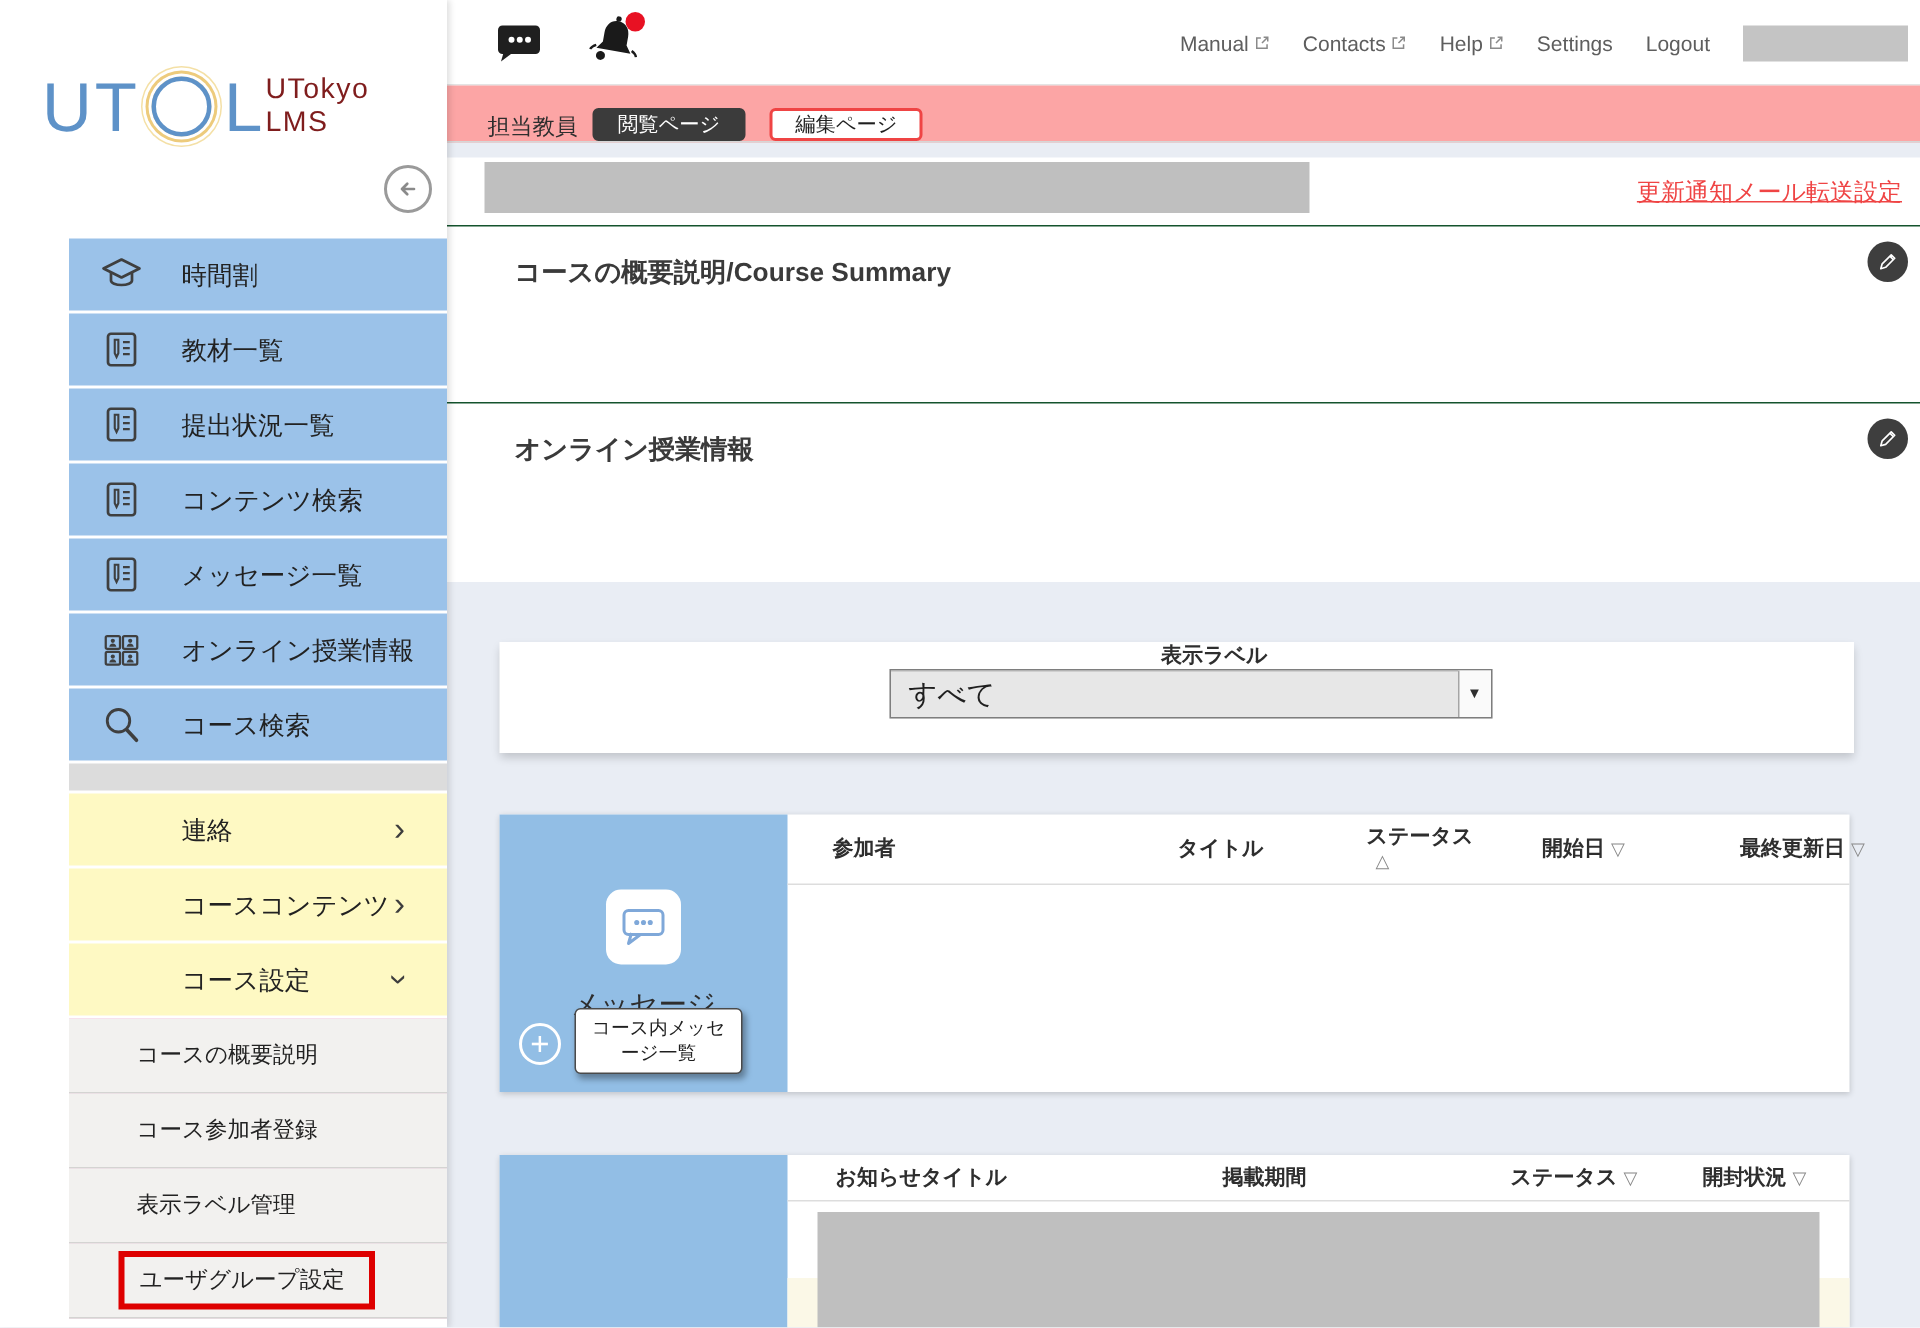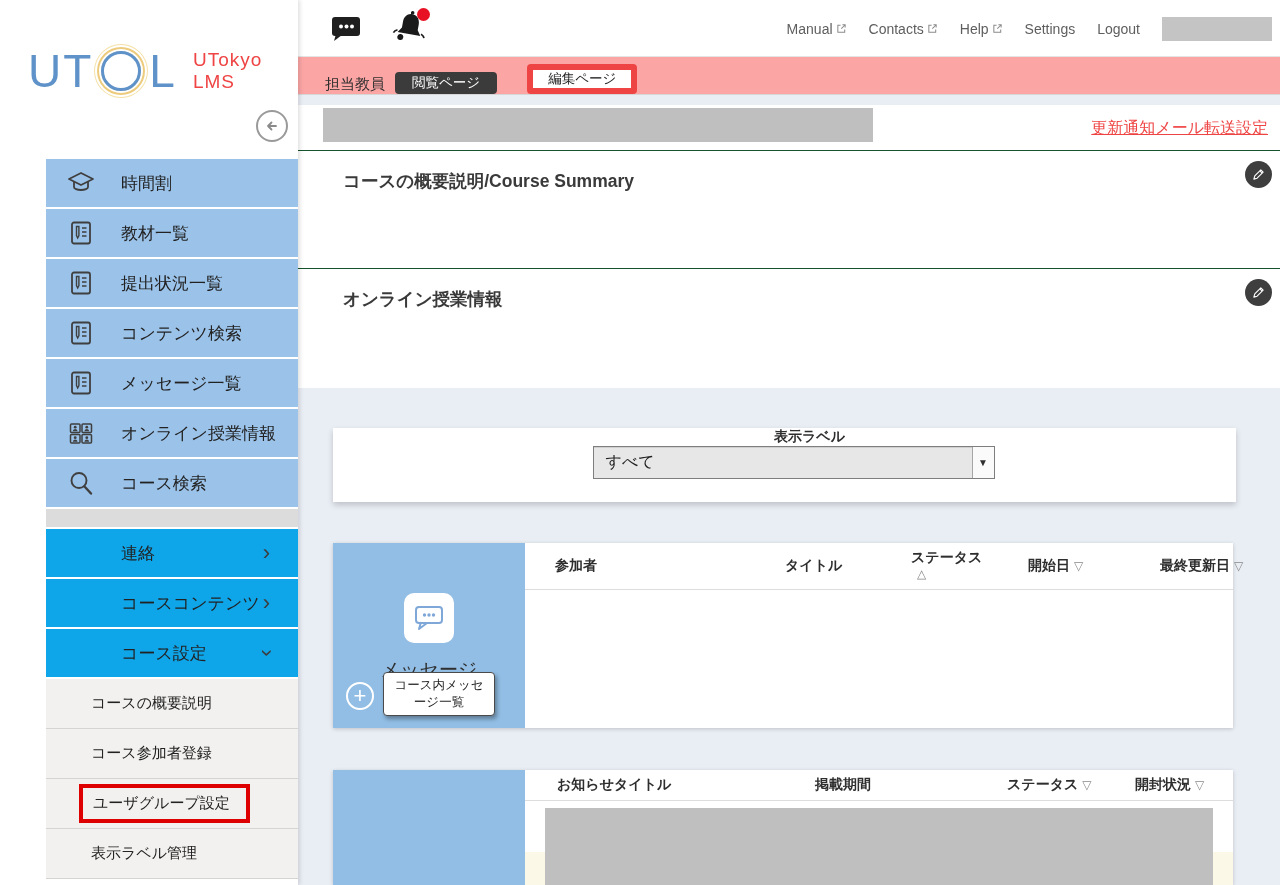--- a/index.html
+++ b/index.html
@@ -8,29 +8,29 @@
   .screen { position:relative; width:1280px; height:885px; background:#E9EDF4; overflow:hidden; }
 
   
   .sidebar { position:absolute; left:0; top:0; width:298px; height:885px; background:#fff; z-index:5; box-shadow:2px 0 4px rgba(0,0,0,.12); }
   .logo-area { position:relative; height:158px; background:#fff; }
   .logo-row { position:absolute; left:28px; top:48px; display:flex; align-items:center; }
   .logo-letter { font-size:46px; font-weight:400; color:#5E92C8; letter-spacing:2px; line-height:1; }
   .logo-o { width:40px; height:40px; border:3px solid #5E92C8; border-radius:50%;
             box-shadow:0 0 0 2px #fff, 0 0 0 4px #EDCB7C, 0 0 0 6px #fff, 0 0 0 7px #F4E0A6;
             margin:0 8px; }
-  .logo-sub { margin-left:16px; color:#ef4444; font-size:19px; line-height:1.15; letter-spacing:1px; }
+  .logo-sub { color:#7f1d1d; font-size:19px; line-height:1.15; letter-spacing:1px; }
   .collapse-btn { position:absolute; right:10px; top:110px; width:32px; height:32px; border:2px solid #9A9A9A;
                   border-radius:50%; background:#fff; display:flex; align-items:center; justify-content:center; cursor:pointer; }
   .menu { position:absolute; top:159px; left:0; width:298px;padding-left:46px; }
   .menu-item { height:48px; margin-bottom:2px; background:#9BC2E9; display:flex; align-items:center; cursor:pointer; }
   .menu-item .mi-icon { width:30px; height:30px; margin-left:20px; flex:0 0 30px; }
   .menu-item .mi-label { margin-left:25px; font-size:17px; color:#222; }
   .menu-gap { height:18px; background:#DCDCDC; margin-bottom:2px; }
-  .group-item { height:48px; margin-bottom:2px; background:#0ea5e9; display:flex; align-items:center; cursor:pointer; }
+  .group-item { height:48px; margin-bottom:2px; background:#fef9c3; display:flex; align-items:center; cursor:pointer; }
   .group-item .gi-label { margin-left:75px; font-size:17px; color:#222; flex:1; }
   .group-item .gi-chevron { margin-right:28px; font-size:22px; color:#3d3d3d; line-height:1; }
   .gi-chevron.down { transform:rotate(90deg); }
   .sub-menu { background:#f9a8d4; }
   .sub-item { height:50px; background:#F2F1EF; border-bottom:1px solid #D4D4D2; display:flex; align-items:center; padding-left:45px; font-size:15px; color:#222; cursor:pointer; }
   .sub-item .hl { border:4px solid #DE0000; padding:6px 16px 6px 10px; margin-left:-12px; }
 
   
   .main { position:absolute; left:298px; top:0; width:982px; height:885px; background:#E9EDF4; }
 
@@ -40,35 +40,35 @@
   .tb-bell { left:94px; top:9px; }
   .bell-dot { position:absolute; right:-2px; top:-1px; width:13px; height:13px; background:#E81123; border-radius:50%; }
   .topbar-right { position:absolute; right:8px; top:0; height:57px; display:flex; align-items:center; gap:22px; }
   .nav-item { display:flex; align-items:center; gap:3px; font-size:14px; color:#5E5E5E; cursor:pointer; }
   .user-redact { width:110px; height:24px; background:#C4C4C4; }
 
   .tabstrip { position:absolute; left:0; top:57px; width:982px; height:38px; background:#fca5a5; border-bottom:1px solid #D6D6D6; display:flex; align-items:flex-end; }
   .role-label { margin-left:27px; font-size:15px; color:#2e2e2e; }
   .tab-btn { font-size:13.5px; border-radius:4px; padding:1px 15px; margin-left:12px; cursor:pointer; line-height:1.2; }
   .tab-btn.active { background:#3B3B3B; color:#fff; border:2px solid #3B3B3B; margin-left:10px; }
-  .tab-btn.inactive { background:#fff; color:#1f1f1f; border:6px solid #ef4444; margin-left:30px; }
+  .tab-btn.inactive { background:#fff; color:#1f1f1f; border:2px solid #ef4444; margin-left:16px; }
 
   .content-card { position:absolute; left:0; top:105px; width:982px; height:283px; background:#fff; }
   .title-redact { position:absolute; left:25px; top:3px; width:550px; height:34px; background:#BFBFBF; }
   .mail-link { position:absolute; right:12px; top:13px; font-size:16px; color:#ef4444; text-decoration:underline; cursor:pointer;text-align:center; }
   .section { position:absolute; left:0; width:982px; border-top:1px solid #14532d; }
   .section.s1 { top:45px; height:118px; }
   .section.s2 { top:163px; height:120px; }
   .section h2 { position:absolute; left:45px; top:18px; font-size:17.5px; color:#3a3a3a; font-weight:bold; }
   .pencil-btn { position:absolute; right:8px; top:10px; width:27px; height:27px; border-radius:50%; background:#3E3E3E; display:flex; align-items:center; justify-content:center; cursor:pointer; }
 
   .filter-card { position:absolute; left:35px; top:428px; width:903px; height:74px; background:#fff; box-shadow:0 3px 6px rgba(0,0,0,.18); display:flex; align-items:center;flex-direction:column; }
   .filter-label { margin-left:50px; font-size:14px; font-weight:bold; color:#2e2e2e; }
   .select-box { margin-left:18px; width:402px; height:33px; border:1px solid #7E7E7E; background:#E7E7E7; display:flex; align-items:stretch; cursor:pointer; box-shadow:inset 0 1px 0 rgba(0,0,0,.10); }
-  .select-value { flex:1; display:flex; align-items:center; padding-left:12px; font-size:16px; color:#1f1f1f; }
+  .select-value { flex:1; display:flex; align-items:center; padding-left:12px; font-size:19px; color:#1f1f1f; }
   .select-arrow { width:22px; background:#FAFAFA; border-left:1px solid #A5A5A5; display:flex; align-items:center; justify-content:center; font-size:10px; color:#2e2e2e; }
 
   .panel-card { position:absolute; left:35px; width:900px; background:#fff; box-shadow:0 1px 4px rgba(0,0,0,.18); }
   .msg-card { top:543px; height:185px; }
   .ann-card { top:770px; height:115px; }
   .blue-panel { position:absolute; left:0; top:0; width:192px; height:100%; background:#92BEE5; }
   .bp-iconsq { position:absolute; left:71px; top:50px; width:50px; height:50px; background:#fff; border-radius:10px; display:flex; align-items:center; justify-content:center; }
   .bp-title { position:absolute; left:0; top:114px; width:192px; text-align:center; font-size:19px; color:#2e2e2e; }
   .bp-plus { position:absolute; left:13px; top:139px; width:28px; height:28px; border:2px solid #fff; border-radius:50%; color:#fff; font-size:22px; line-height:24px; text-align:center; cursor:pointer; }
   .bp-btn { position:absolute; left:50px; top:129px; width:112px; height:44px; background:#fff; border:1.5px solid #4a4a4a; border-radius:4px; box-shadow:2px 3px 4px rgba(0,0,0,.35); font-size:12.5px; color:#1f1f1f; display:flex; align-items:center; justify-content:center; text-align:center; line-height:1.35; cursor:pointer; padding:2px 6px; }
@@ -184,26 +184,26 @@
       </div>
 
       <div class="sub-menu">
         <div class="sub-item">
           <span>コースの概要説明</span>
         </div>
         <div class="sub-item">
           <span>コース参加者登録</span>
         </div>
         <div class="sub-item">
+          <span>表示ラベル管理</span>
+        </div>
+        <div class="sub-item">
           <span class="hl">
             <span>ユーザグループ設定</span>
           </span>
-        </div>
-        <div class="sub-item">
-          <span>表示ラベル管理</span>
         </div>
       </div>
     </div>
   </div>
 
   <div class="main">
 
     <div class="topbar">
       <div class="tb-icon tb-chat">
         <svg width="34" height="30" viewBox="0 0 34 30">

